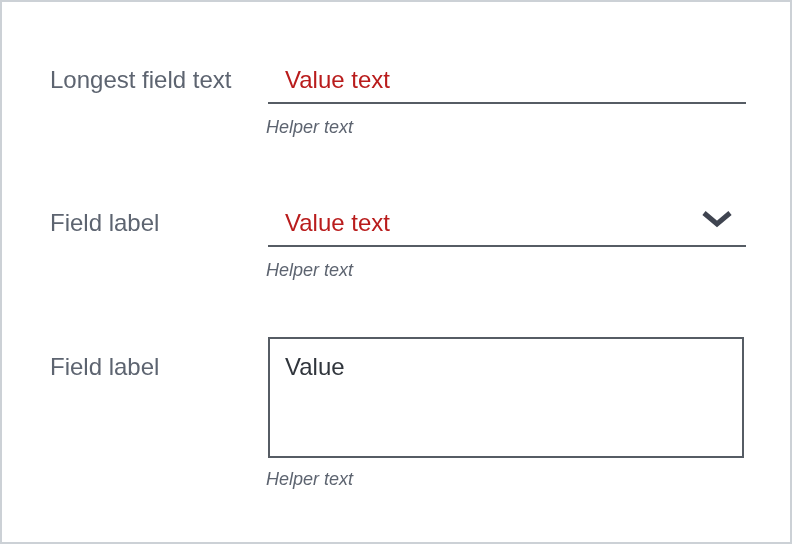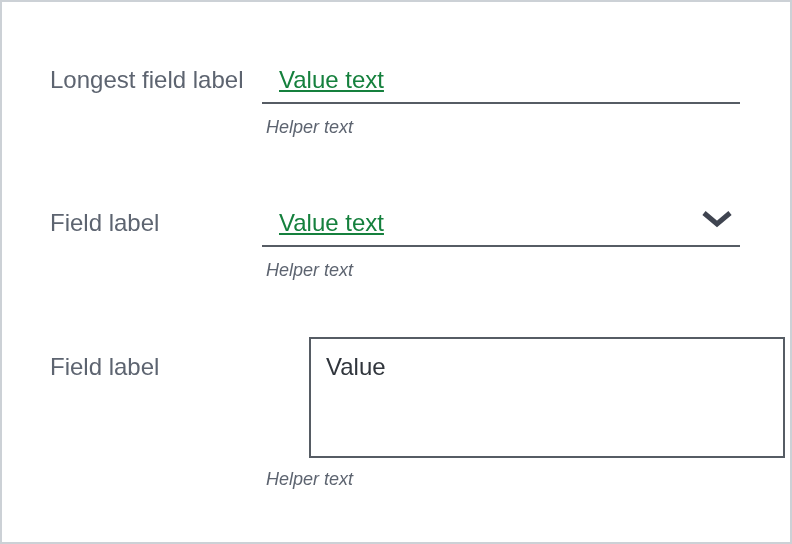--- a/index.html
+++ b/index.html
@@ -20,32 +20,31 @@
   .field-label {
     position: absolute;
     left: 48px;
     font-size: 24px;
     line-height: 36px;
     color: #5d6470;
     white-space: nowrap;
   }
   .value-box {
     position: absolute;
-    left: 260px;
+    left: 266px;
     width: 478px;
     height: 42px;
     box-sizing: border-box;
     border-bottom: 2px solid #565c64;
     font-size: 24px;
     line-height: 36px;
-    color: #15803d;
+    color: #b91c1c;
     padding-left: 17px;
     white-space: nowrap;
     cursor: text;
-    text-decoration: underline;
   }
   .helper-text {
     position: absolute;
     left: 264px;
     font-size: 18px;
     line-height: 30px;
     font-style: italic;
     color: #5d6470;
     white-space: nowrap;
   }
@@ -72,30 +71,29 @@
     top: 335px;
     width: 476px;
     height: 121px;
     box-sizing: border-box;
     border: 2px solid #565c64;
     font-size: 24px;
     line-height: 36px;
     color: #30353c;
     padding: 10px 0 0 15px;
     cursor: text;
-    margin-left: 41px;
   }
   .helper-3 { top: 462px; }
 </style>
 </head>
 <body>
 
 <div class="canvas">
 
-  <div class="field-label label-1">Longest field label</div>
+  <div class="field-label label-1">Longest field text</div>
   <div class="value-box input-1">Value text</div>
   <div class="helper-text helper-1">Helper text</div>
 
   <div class="field-label label-2">Field label</div>
   <div class="value-box input-2">Value text</div>
   <svg class="chevron" viewBox="0 0 34 22">
     <path d="M4 4 L17 15 L30 4" fill="none" stroke="#3f4450" stroke-width="5"></path>
   </svg>
   <div class="helper-text helper-2">Helper text</div>
 

